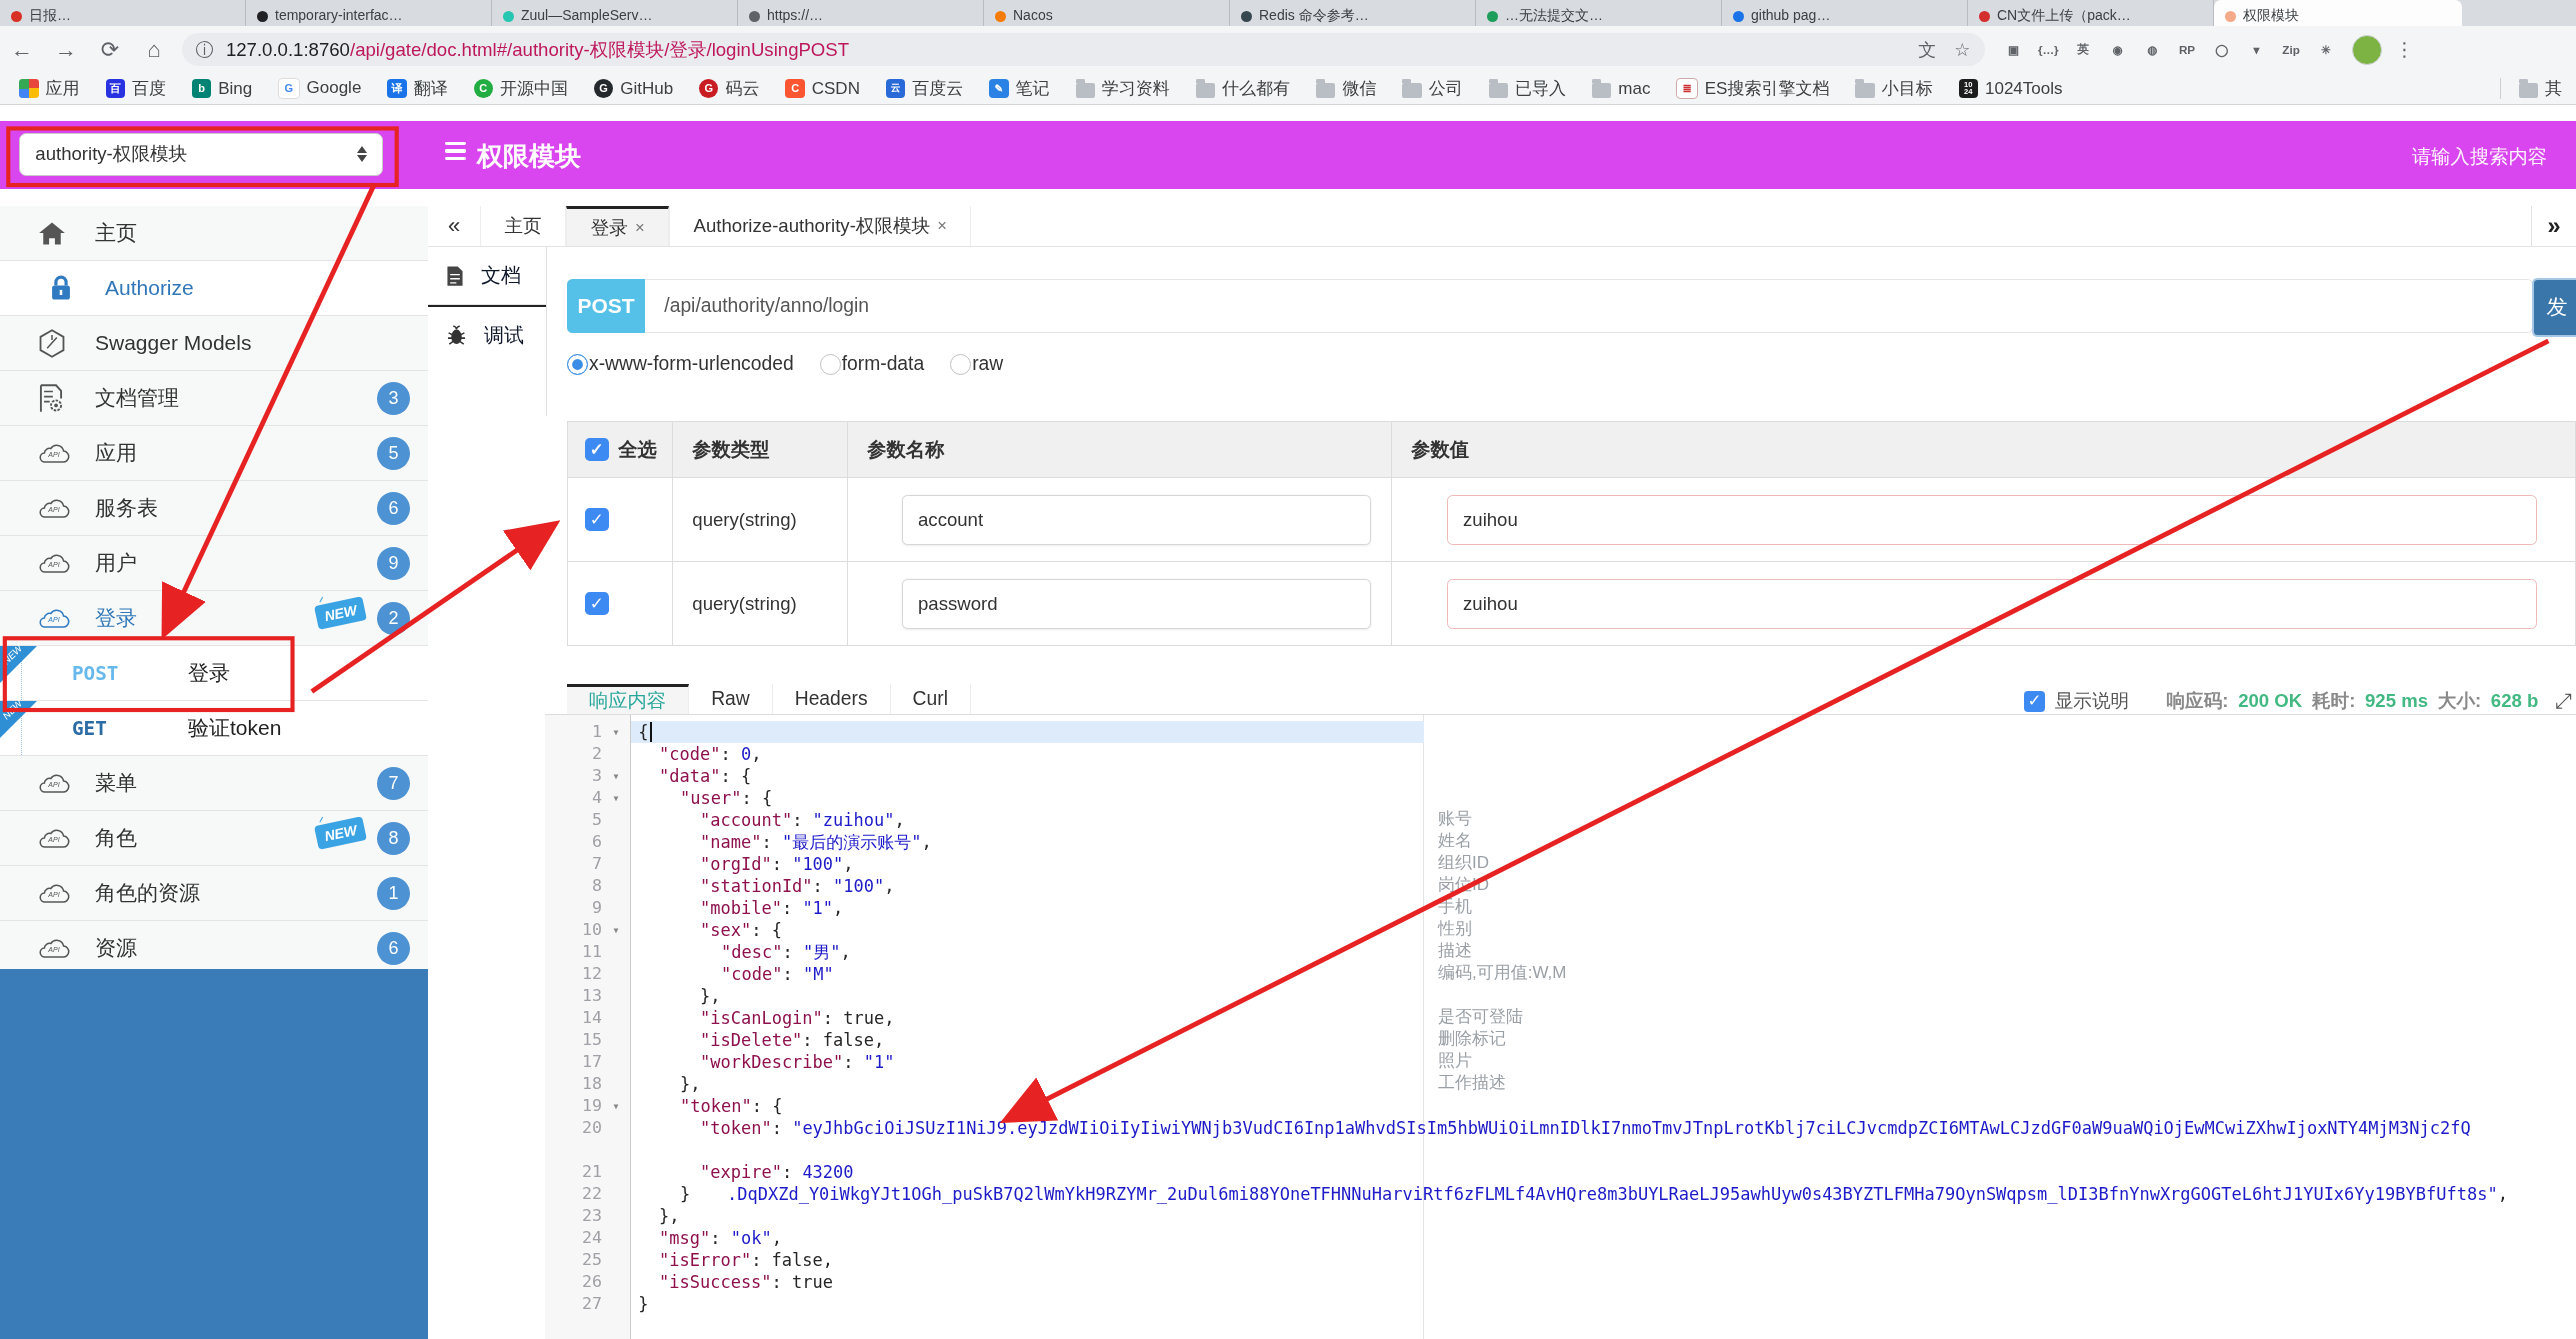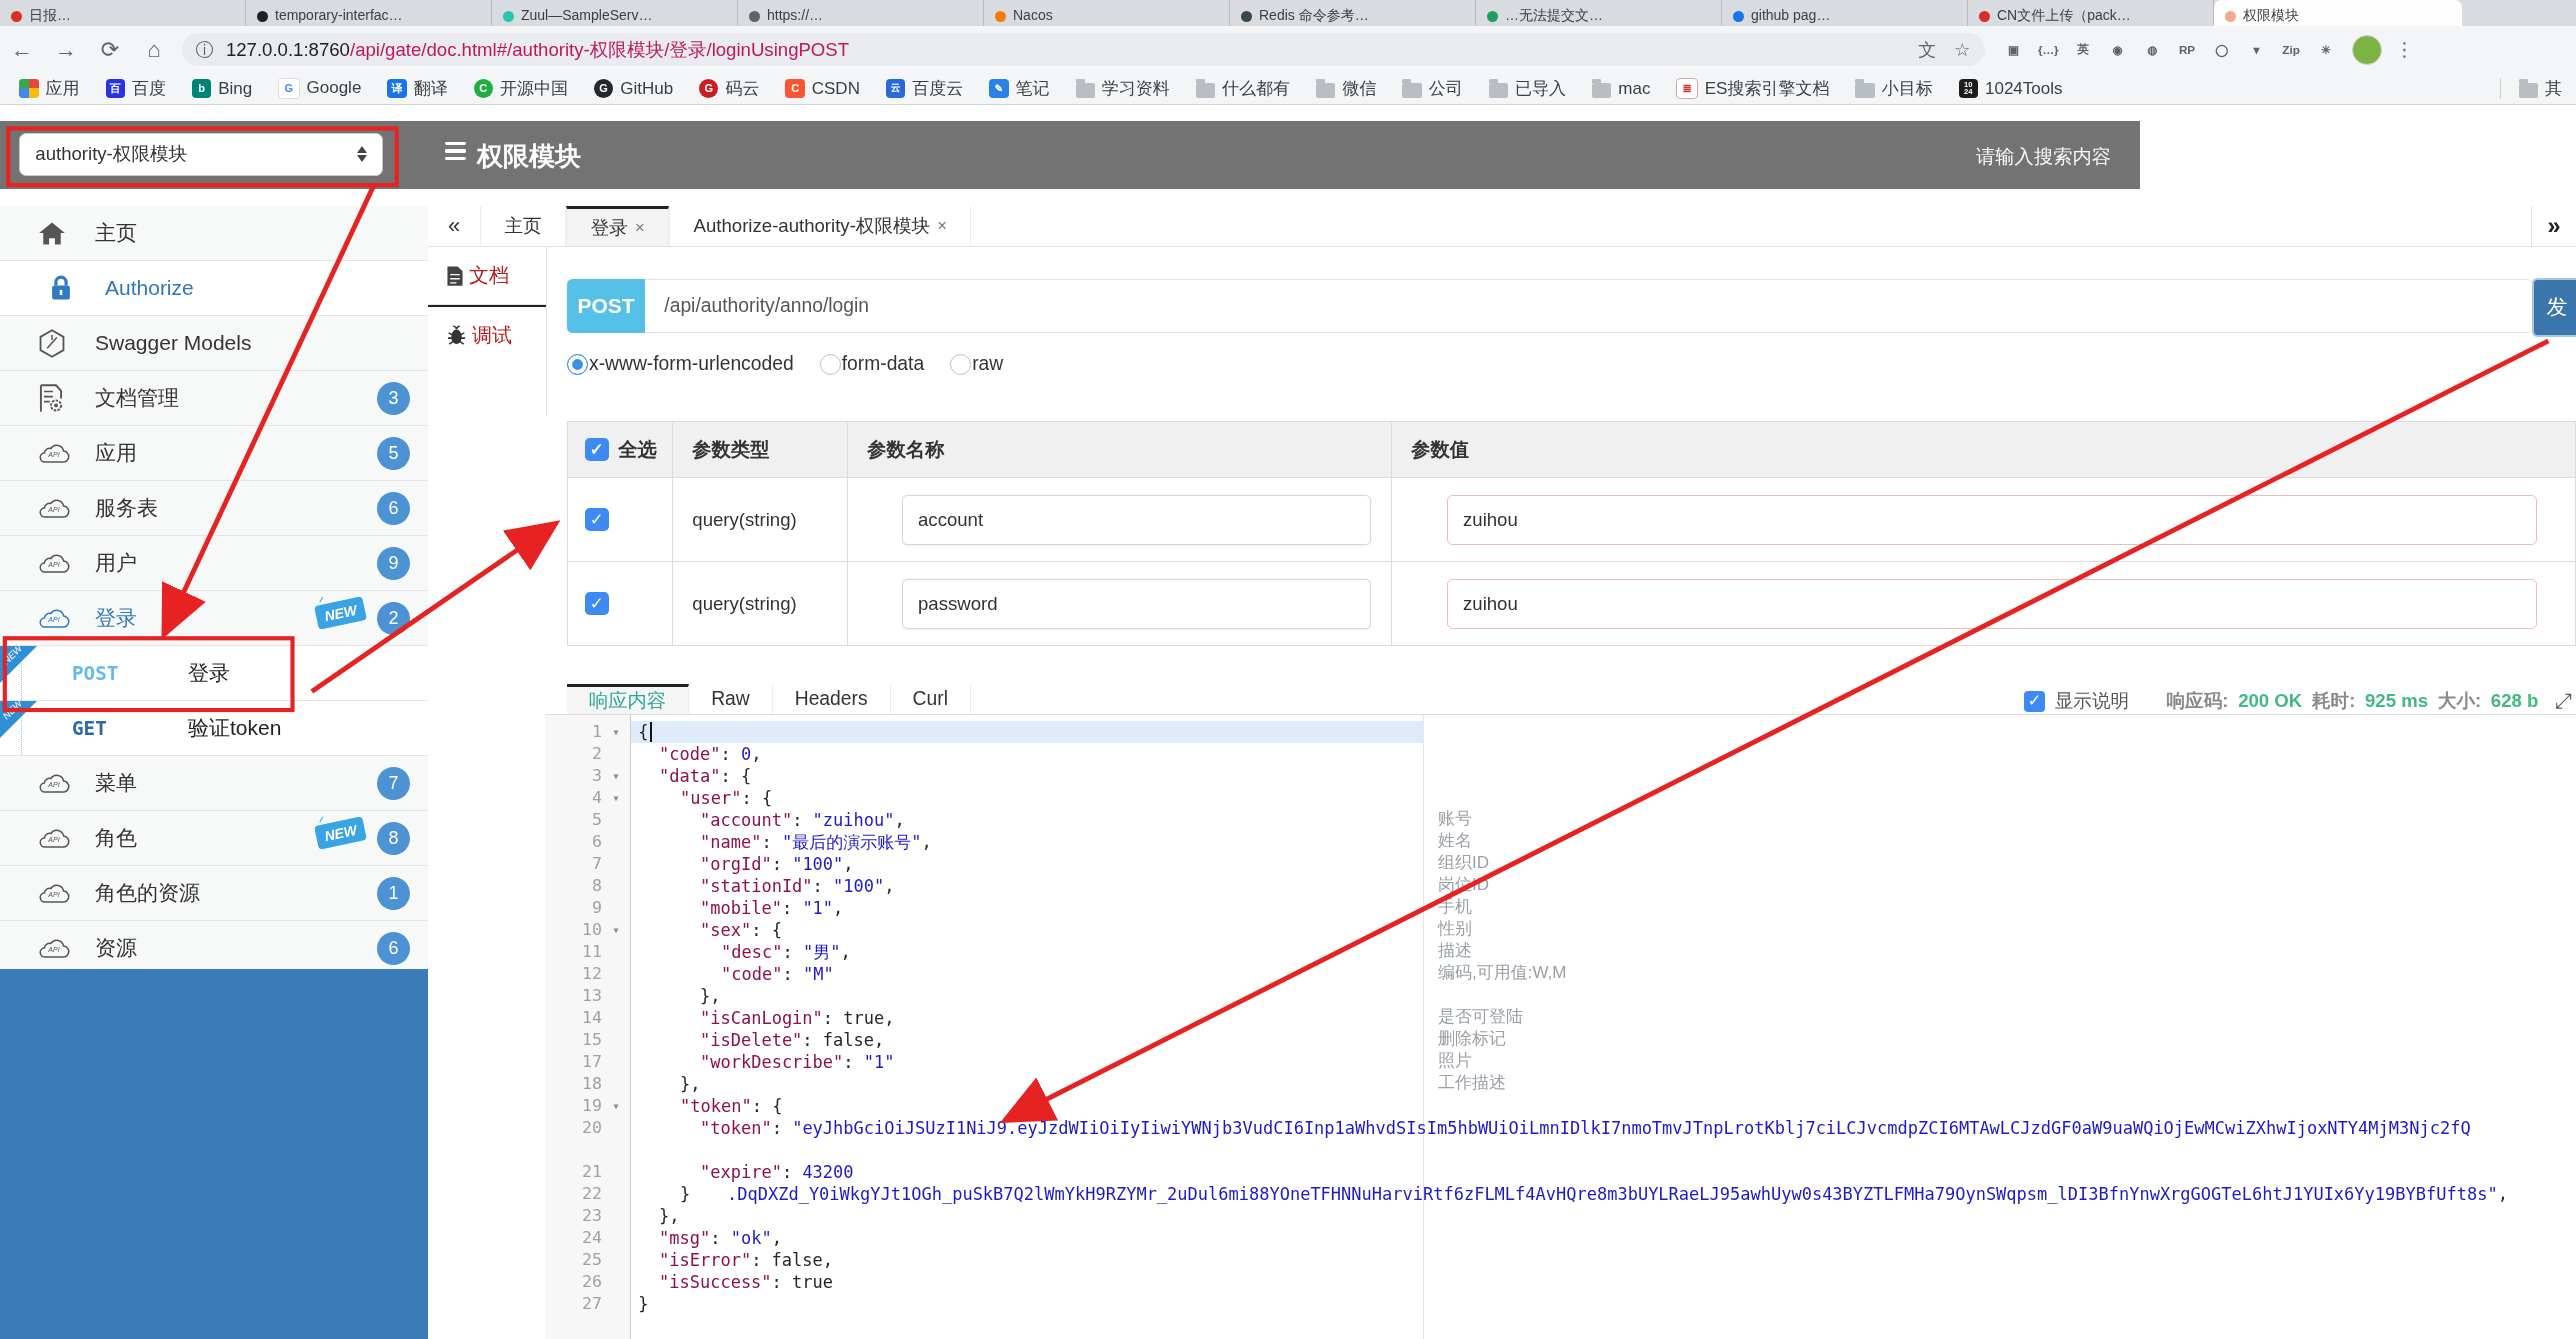--- a/index.html
+++ b/index.html
@@ -43,21 +43,21 @@
   .bi.csdn{background:#fc5531;}.bi.csdn::after{content:"C";}
   .bi.byun{background:#2a6ad8;}.bi.byun::after{content:"云";font-size:9.7px;}
   .bi.note{background:#2a82e4;}.bi.note::after{content:"✎";font-size:10.3px;}
   .bi.folder{background:#b9bdc4;height:15px;margin-top:3.4px;border-radius:2.1px;}
   .bi.folder::before{content:"";position:absolute;top:-4.1px;left:0;width:9px;height:4.1px;background:#b9bdc4;border-radius:1.4px 1.4px 0 0;}
   .bi.book{background:#fff;border:0.7px solid #caa;color:#c33;}.bi.book::after{content:"≣";}
   .bi.t1024{background:#1d1d1d;font-size:7.6px;line-height:1;}.bi.t1024::after{content:"10 24";white-space:pre-line;width:15px;text-align:center;}
   #bmspacer{flex:1;}
   #bmdivider{width:0.7px;height:21px;background:#cfcfcf;margin-right:18px;}
   
-  #hdr{position:absolute;left:0;top:121px;width:2140px;height:68px;background:#737373;}
+  #hdr{position:absolute;left:0;top:121px;width:2576px;height:68px;background:#d946ef;}
   #modsel{position:absolute;left:19.3px;top:11.7px;width:364px;height:43px;background:#fff;border:0.7px solid #c9c9c9;border-radius:7px;
           font-size:18.6px;color:#333;display:flex;align-items:center;padding:0 15px;box-sizing:border-box;}
   #modsel .arrows{margin-left:auto;display:flex;flex-direction:column;gap:2.1px;}
   #modsel .arrows i{width:0;height:0;border-left:5.5px solid transparent;border-right:5.5px solid transparent;}
   #modsel .arrows i.up{border-bottom:7px solid #444;}
   #modsel .arrows i.dn{border-top:7px solid #444;}
   #ham{position:absolute;left:445px;top:21px;width:21px;height:25px;}
   #ham i{display:block;height:3.4px;background:#fff;margin-bottom:4.1px;border-radius:1.4px;}
   #hdr .title{position:absolute;left:477px;top:18px;font-size:26px;font-weight:bold;color:#fff;}
   #hdr .search{position:absolute;right:29px;top:22px;font-size:19.3px;color:rgba(255,255,255,.95);}
@@ -89,21 +89,21 @@
             display:flex;align-items:stretch;box-sizing:border-box;}
   #collapse{width:52px;display:flex;align-items:center;justify-content:center;font-size:22px;color:#333;}
   .mtab{display:flex;align-items:center;padding:0 23.5px;font-size:18.6px;color:#333;border-right:0.7px solid #ededed;
         border-left:0.7px solid #ededed;white-space:nowrap;}
   .mtab.active{background:#f3f3f3;border-top:3.4px solid #222;}
   .mtab .x{margin-left:7px;color:#777;font-size:16.6px;}
   #overflow{margin-left:auto;width:44px;display:flex;align-items:center;justify-content:center;border-left:0.7px solid #e3e3e3;
             font-size:23.5px;color:#222;font-weight:bold;}
   
   #minisb{position:absolute;left:428px;top:247px;width:119px;height:169px;border-right:0.7px solid #e2e2e2;box-sizing:border-box;}
-  .mini-tab{height:58px;display:flex;align-items:center;gap:5px;padding-left:18px;font-size:20px;color:#b91c1c;box-sizing:border-box;}
+  .mini-tab{height:58px;display:flex;align-items:center;gap:17px;padding-left:18px;font-size:20px;color:#0f172a;box-sizing:border-box;}
   .mini-tab:first-child{border-bottom:0.7px solid #e5e5e5;}
   .mini-tab.active{border-top:2.8px solid #222;background:#fff;}
   
   #reqrow{position:absolute;left:567px;top:279px;display:flex;height:54px;}
   #method{width:78px;background:#55c0e8;color:#fff;font-size:21px;font-weight:bold;display:flex;align-items:center;
           justify-content:center;border-radius:5.5px 0 0 5.5px;}
   #requrl{width:1888px;height:54px;border:0.7px solid #e4e4e4;border-left:none;border-radius:0 5.5px 5.5px 0;box-sizing:border-box;
           font-size:19.3px;color:#555;padding-left:19.3px;font-family:"Liberation Sans",sans-serif;outline:none;}
   #sendbtn{position:absolute;left:1965px;top:-1.4px;width:46px;height:55px;background:#3b76ab;border:2.1px solid #a7c8e4;border-right:none;
            border-radius:5.5px 0 0 5.5px;color:#fff;font-size:21px;display:flex;align-items:center;justify-content:center;}

